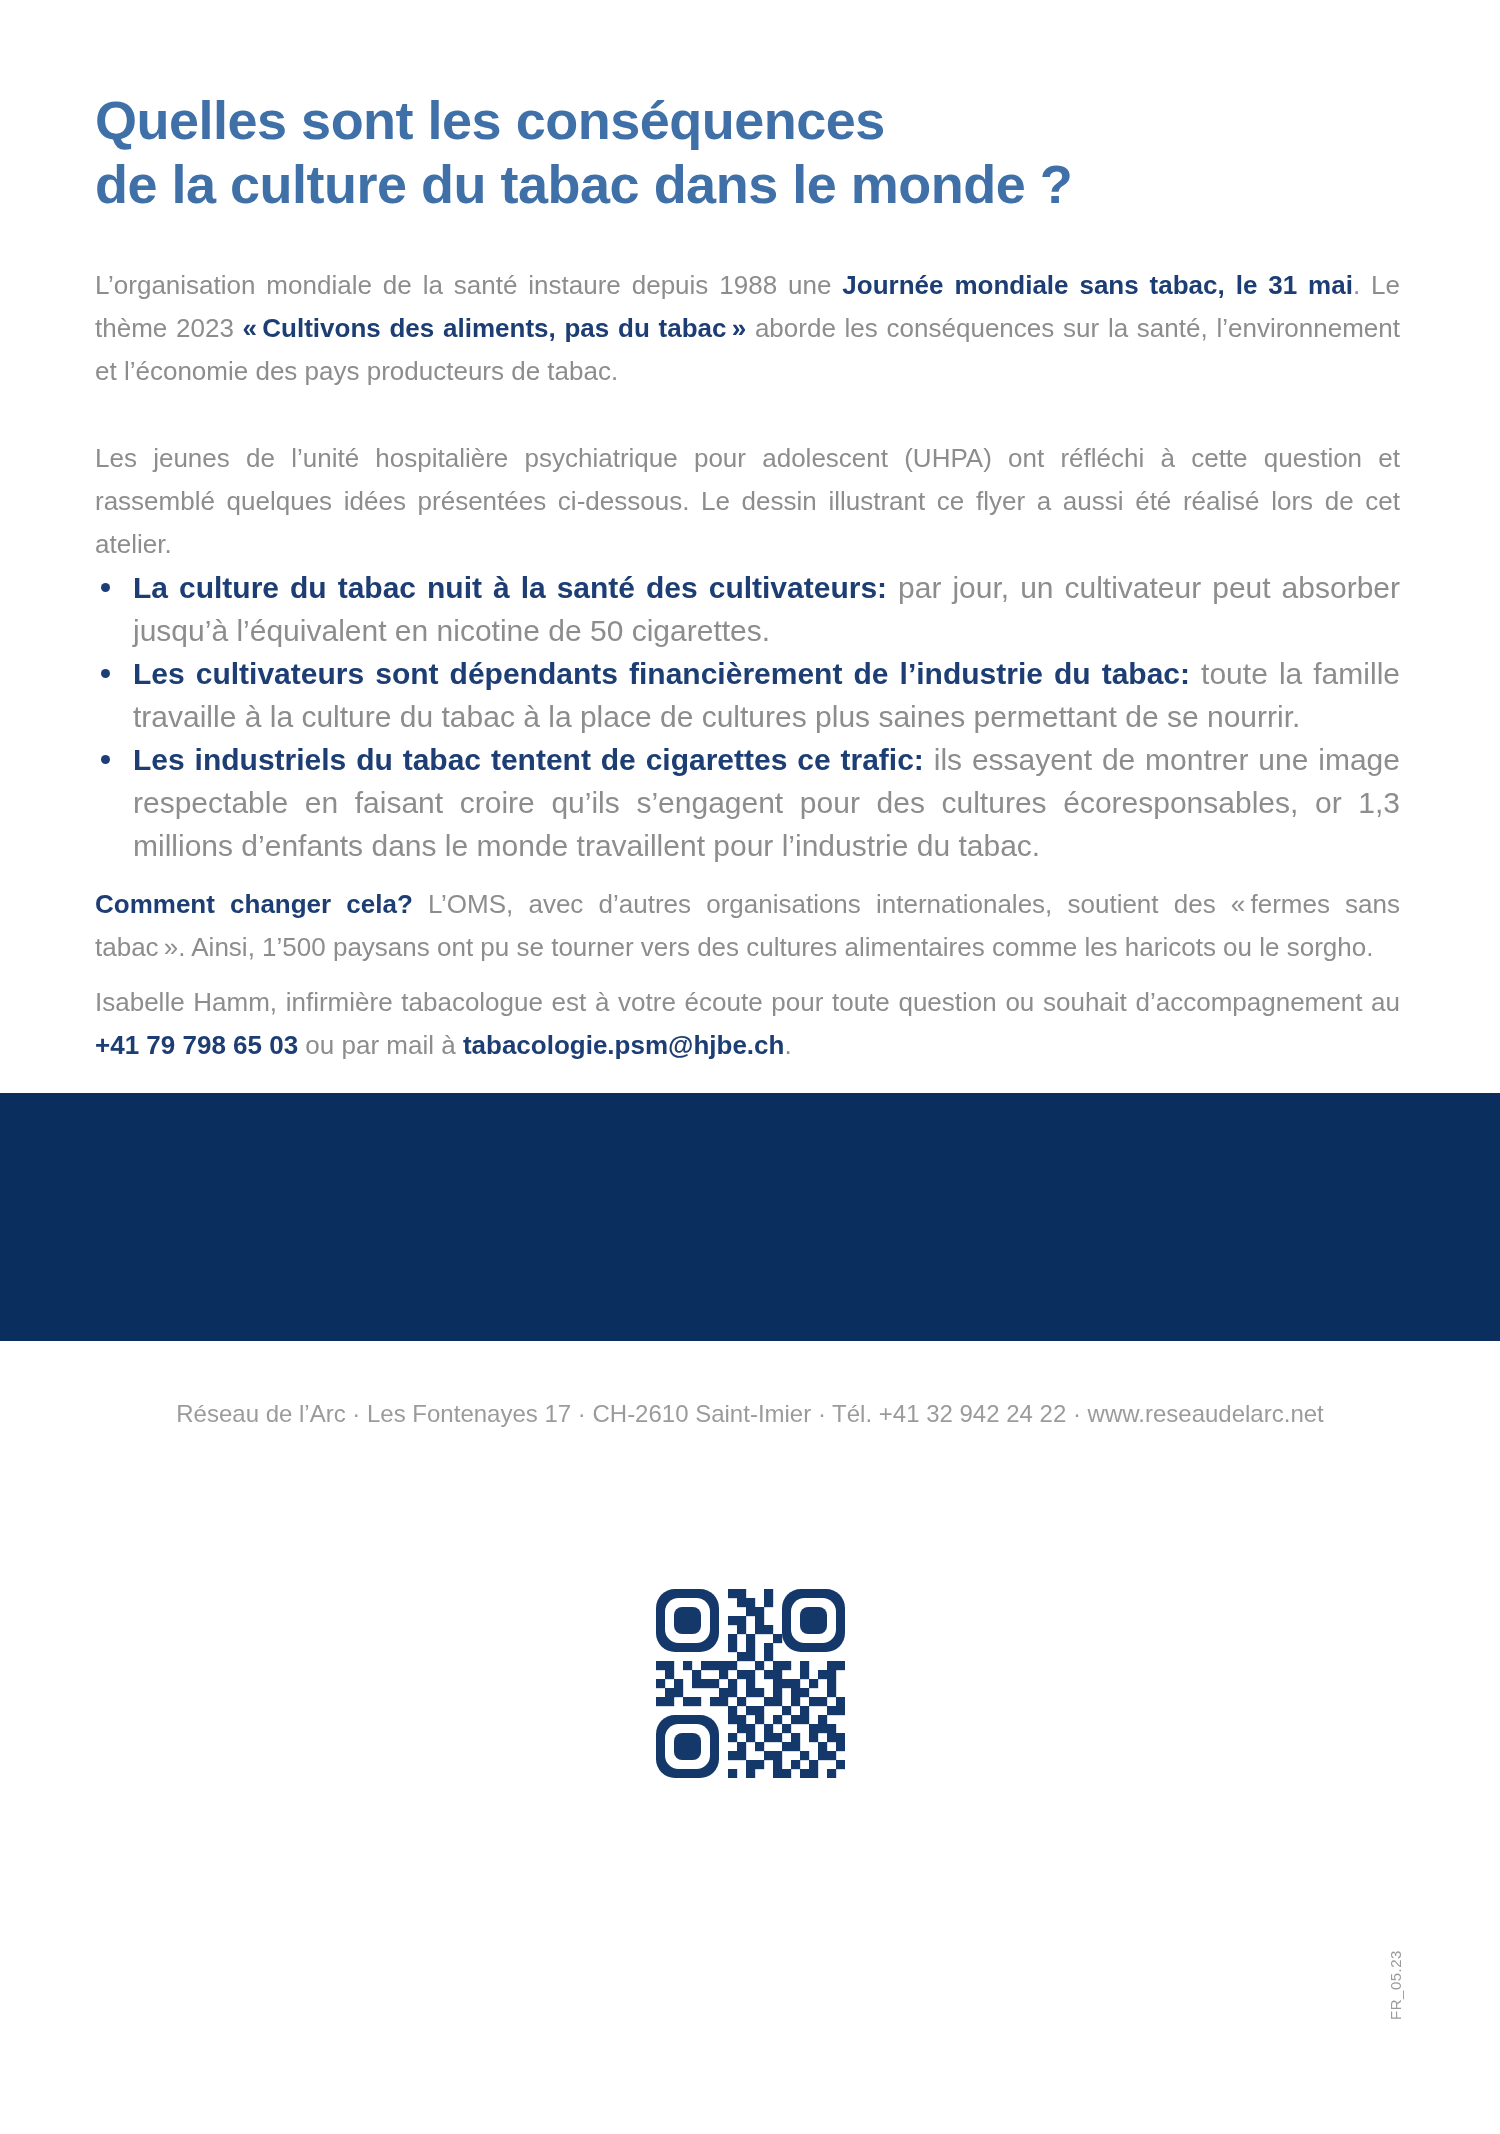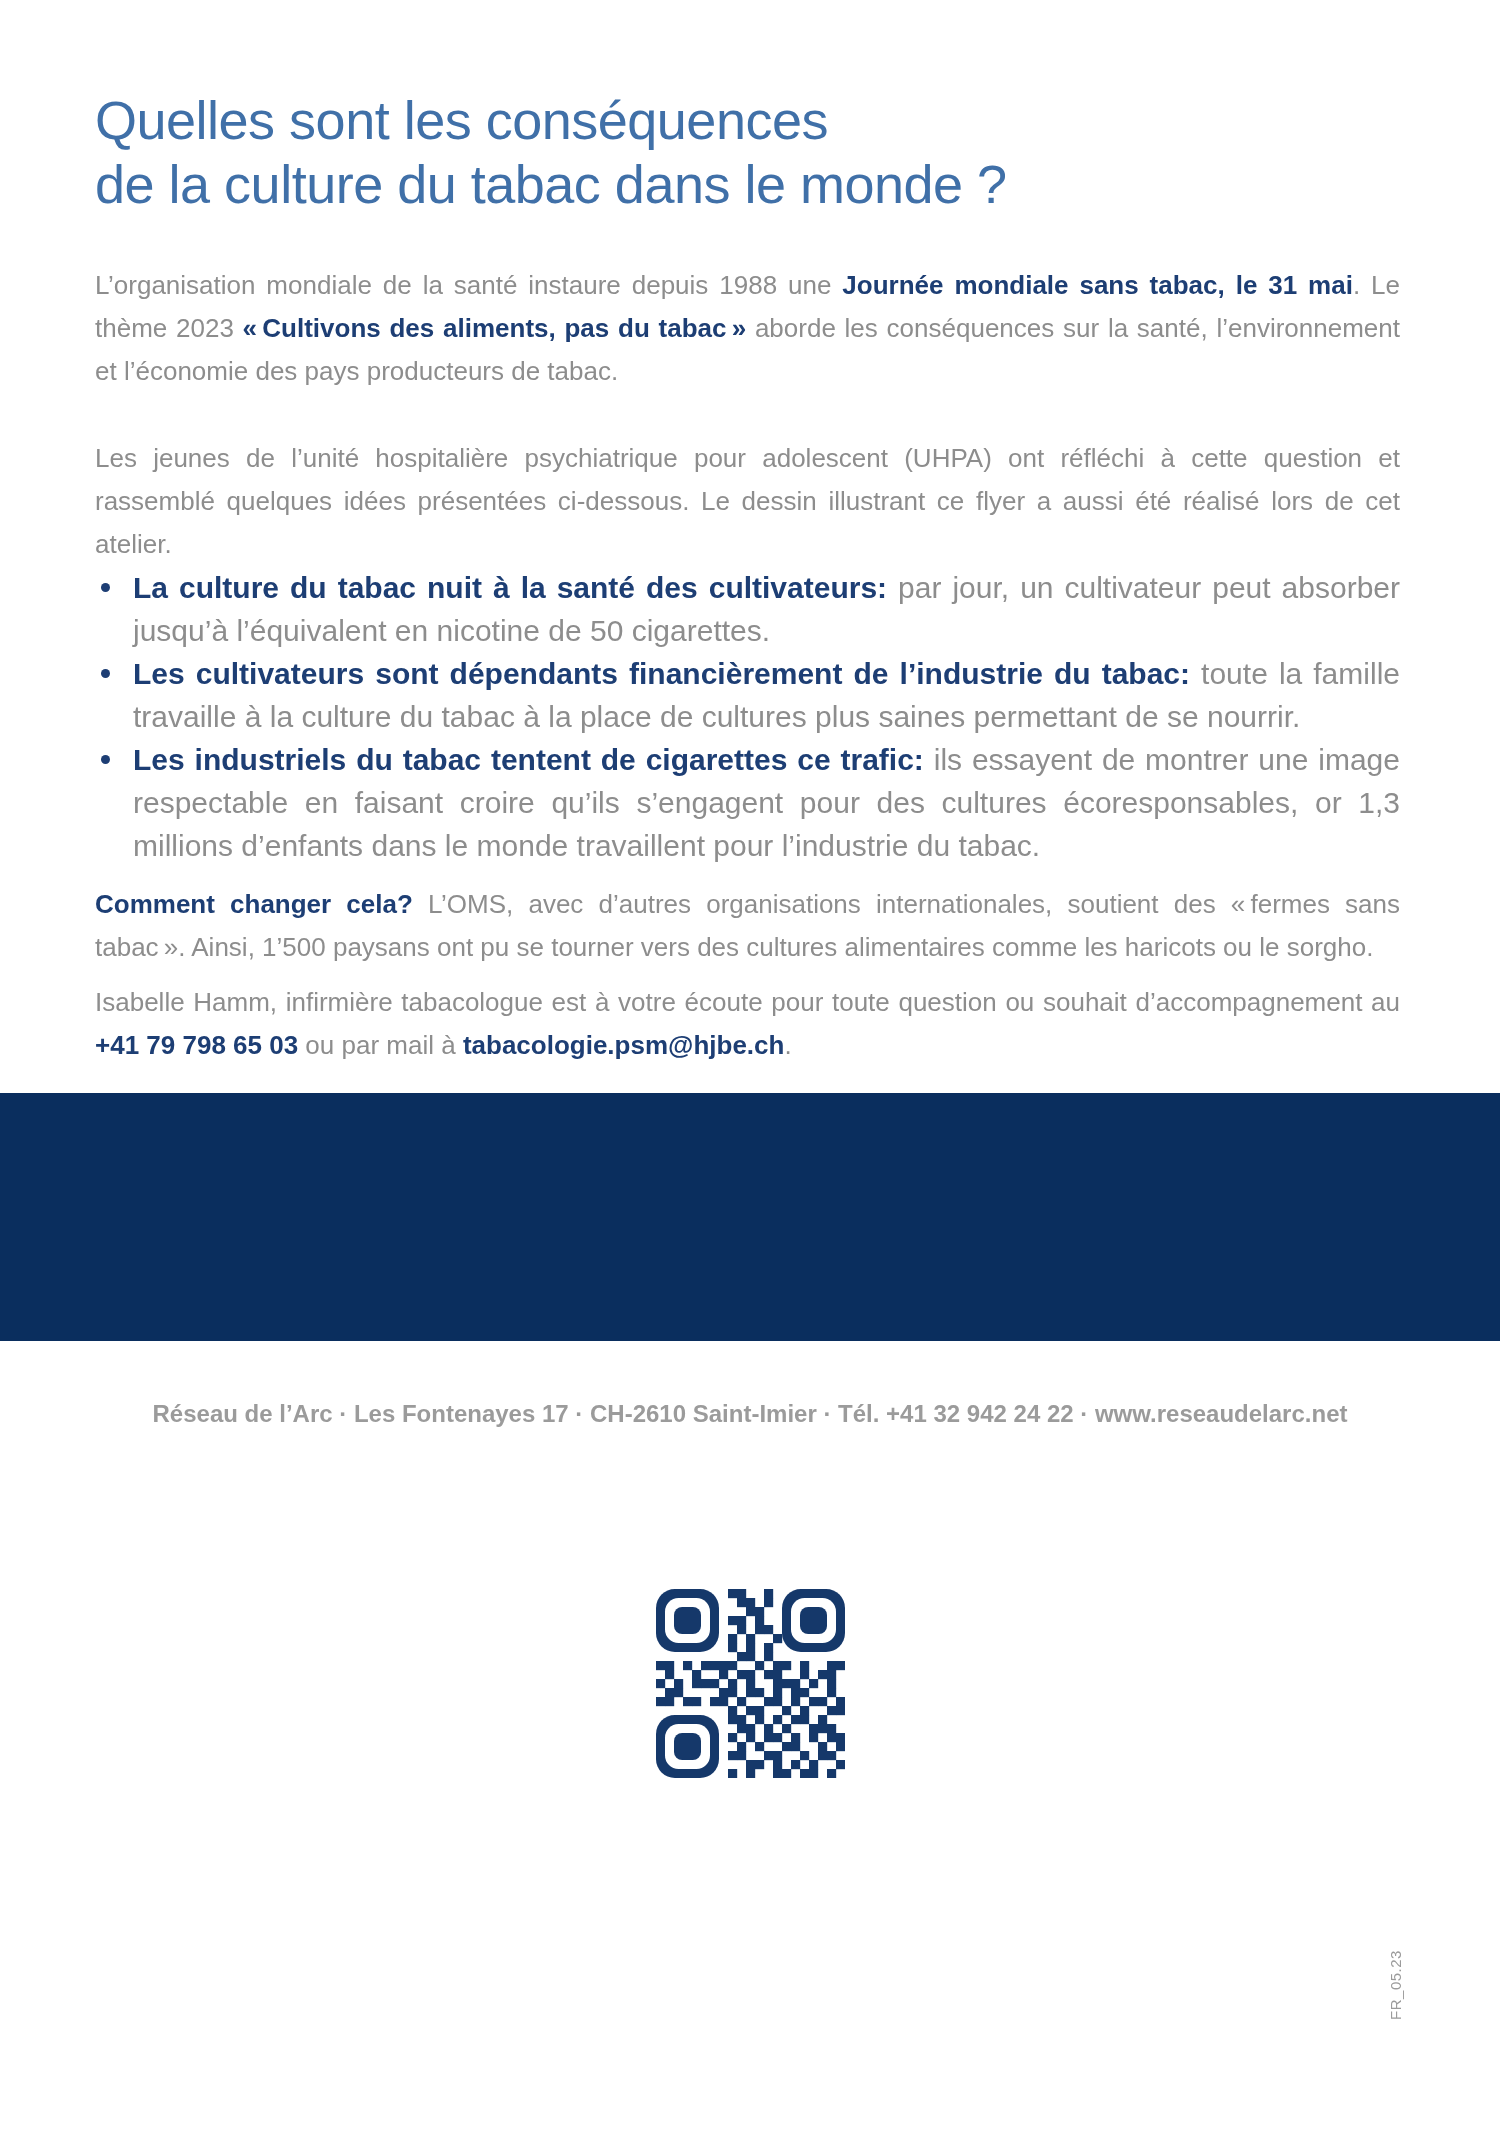--- a/index.html
+++ b/index.html
@@ -5,21 +5,21 @@
 <style>
   html, body { margin: 0; padding: 0; background: #ffffff; }
   body {
     width: 1500px; height: 2134px; position: relative; overflow: hidden;
     font-family: "Liberation Sans", "DejaVu Sans", sans-serif;
     -webkit-font-smoothing: antialiased;
   }
   .content { padding: 88px 100px 0 95px; }
   .page-title {
     color: var(--title_blue); font-size: 54px; line-height: 64px;
-    font-weight: 400; letter-spacing: -0.5px; margin: 0 0 48px 0;
+    font-weight: 700; letter-spacing: -0.5px; margin: 0 0 48px 0;
   }
   .para {
     font-size: 26px; line-height: 43px; color: var(--body_gray);
     text-align: justify; margin: 0; hyphens: none;
   }
   .para .seg-b, .bullet .seg-b { color: var(--bold_navy); font-weight: bold; }
   .mb-intro   { margin-bottom: 44px; }
   .mb-none    { margin-bottom: 0; }
   .bullet-list { list-style: none; margin: 0 0 16px 0; padding: 0; }
   .bullet {
@@ -33,21 +33,21 @@
     background: var(--bold_navy);
   }
   .mb-comment { margin-bottom: 12px; }
   .mb-info    { margin-bottom: 46px; }
   .navy-band {
     margin-top: 26px; width: 1500px; height: 248px;
     background: var(--band_navy);
   }
   .footer-address {
     margin-top: 58px; text-align: center;
-    font-size: 24px; line-height: 30px; color: var(--footer_gray); font-weight: bold;
+    font-size: 24px; line-height: 30px; color: var(--footer_gray);
   }
   .qr-wrap { margin-top: 160px; text-align: center; }
   .qr-wrap svg { display: inline-block; }
   .side-code {
     position: absolute; top: 1985px; left: 1395px;
     transform: translate(-50%, -50%) rotate(-90deg);
     font-size: 15px; letter-spacing: 0.5px; color: var(--footer_gray);
     white-space: nowrap;
   }
 </style>

